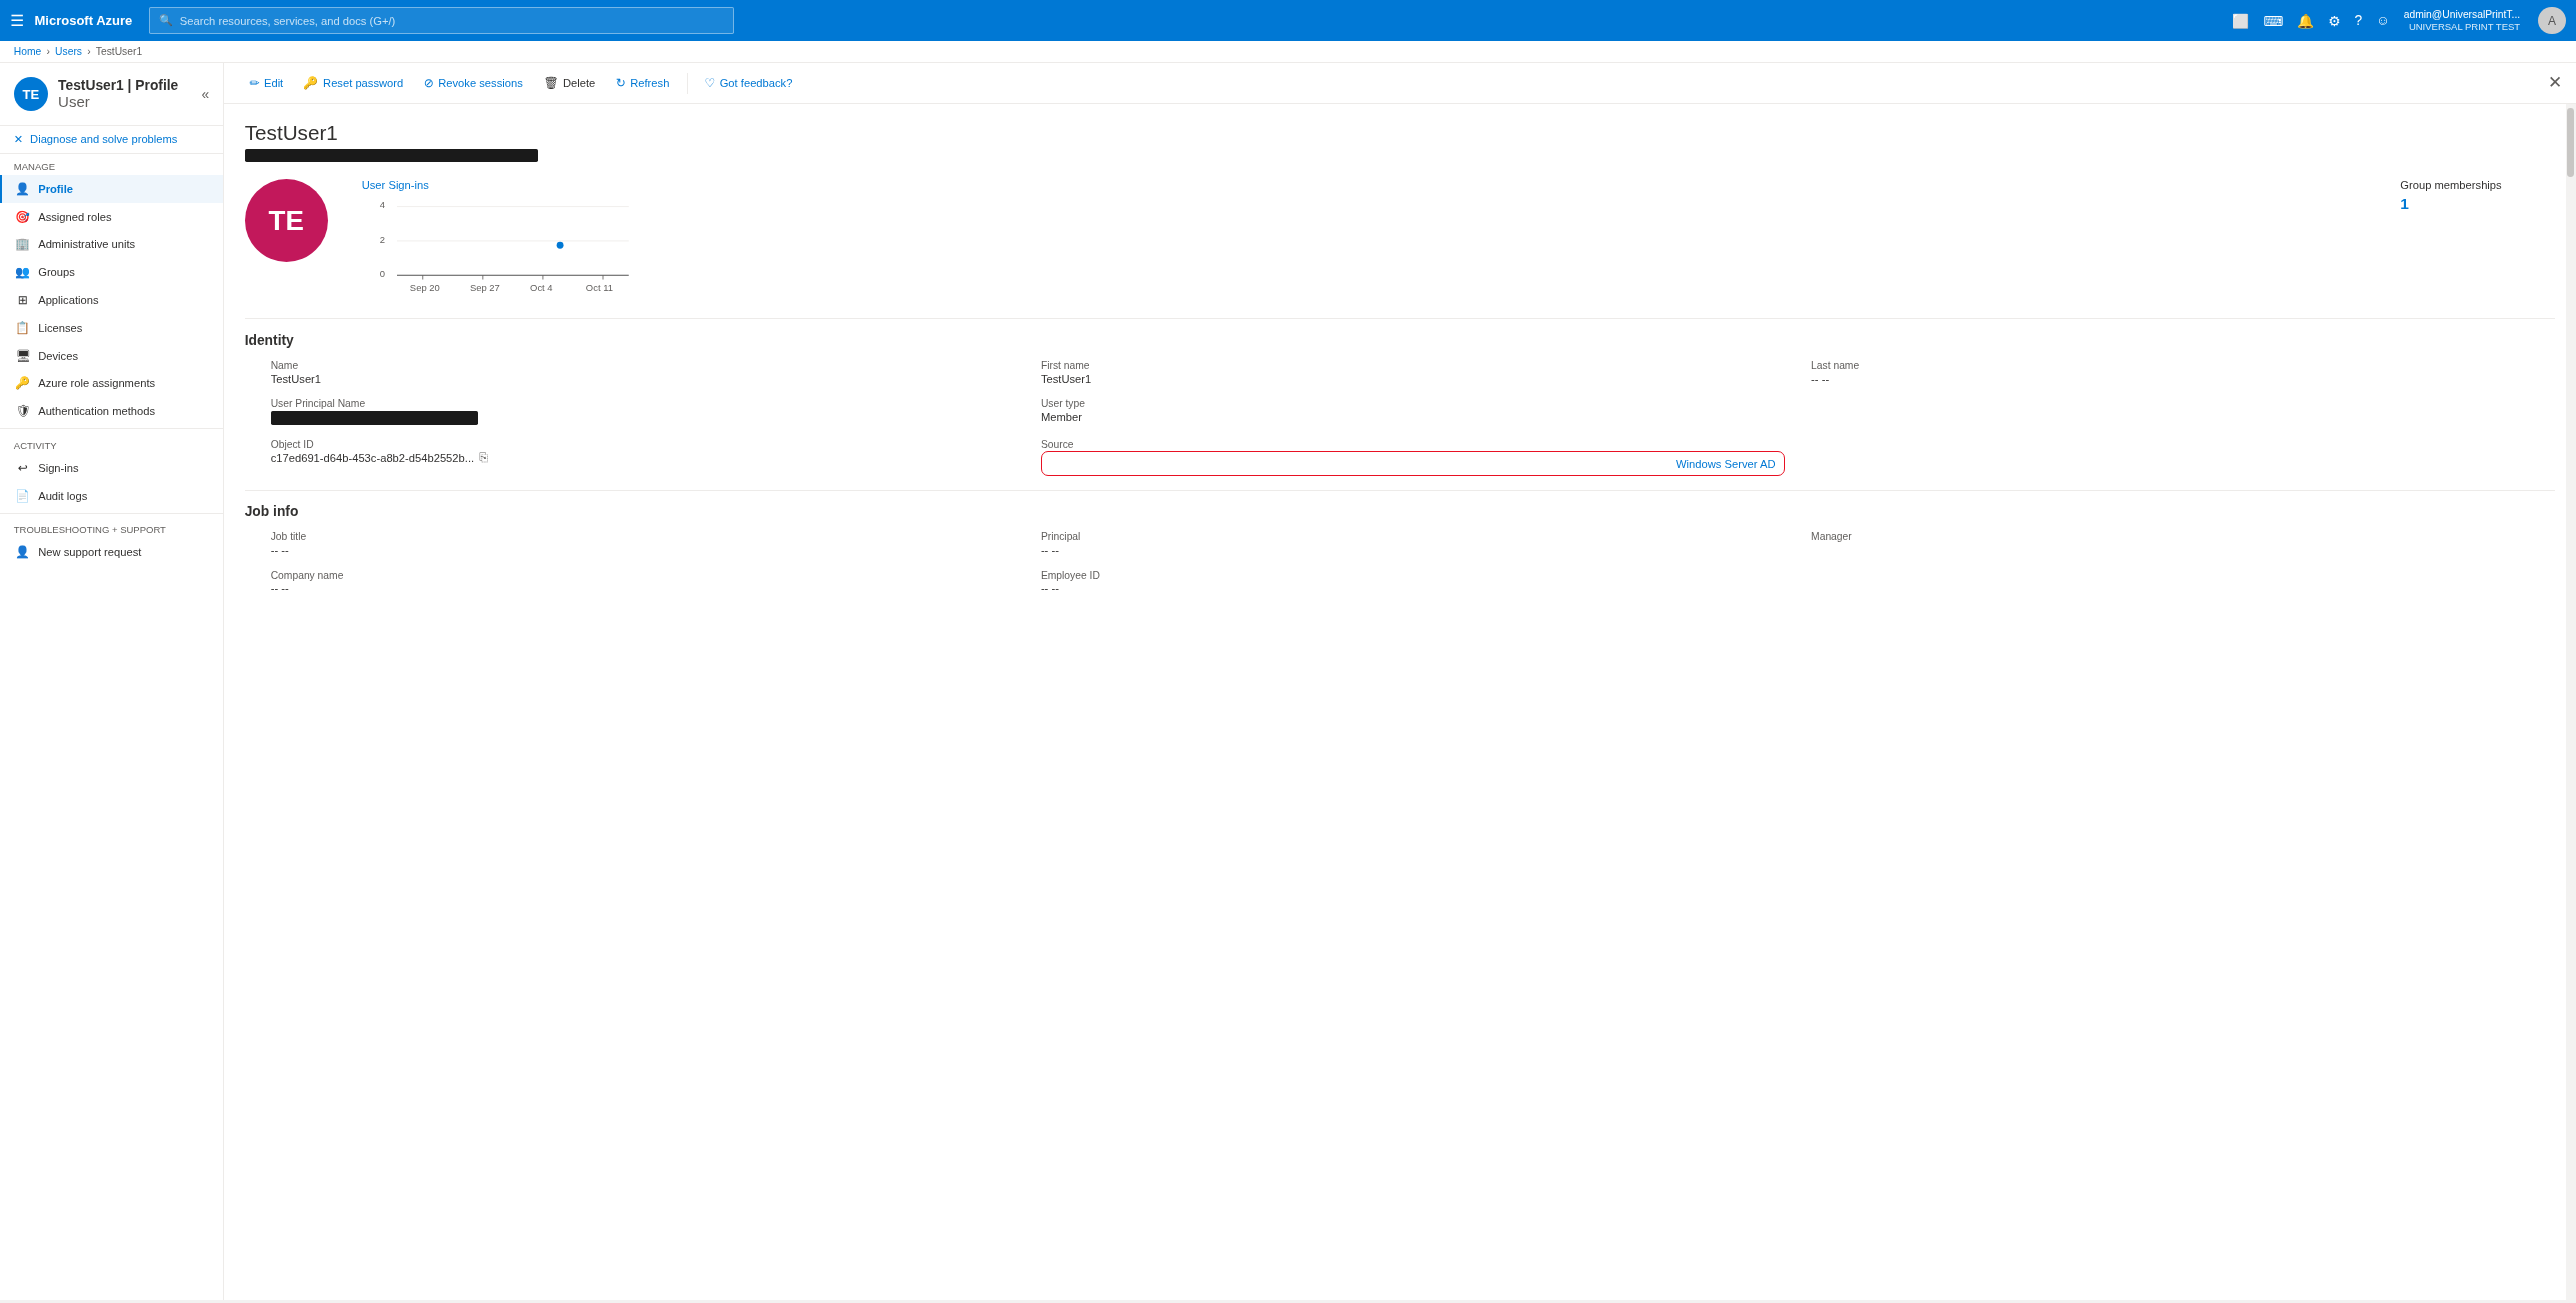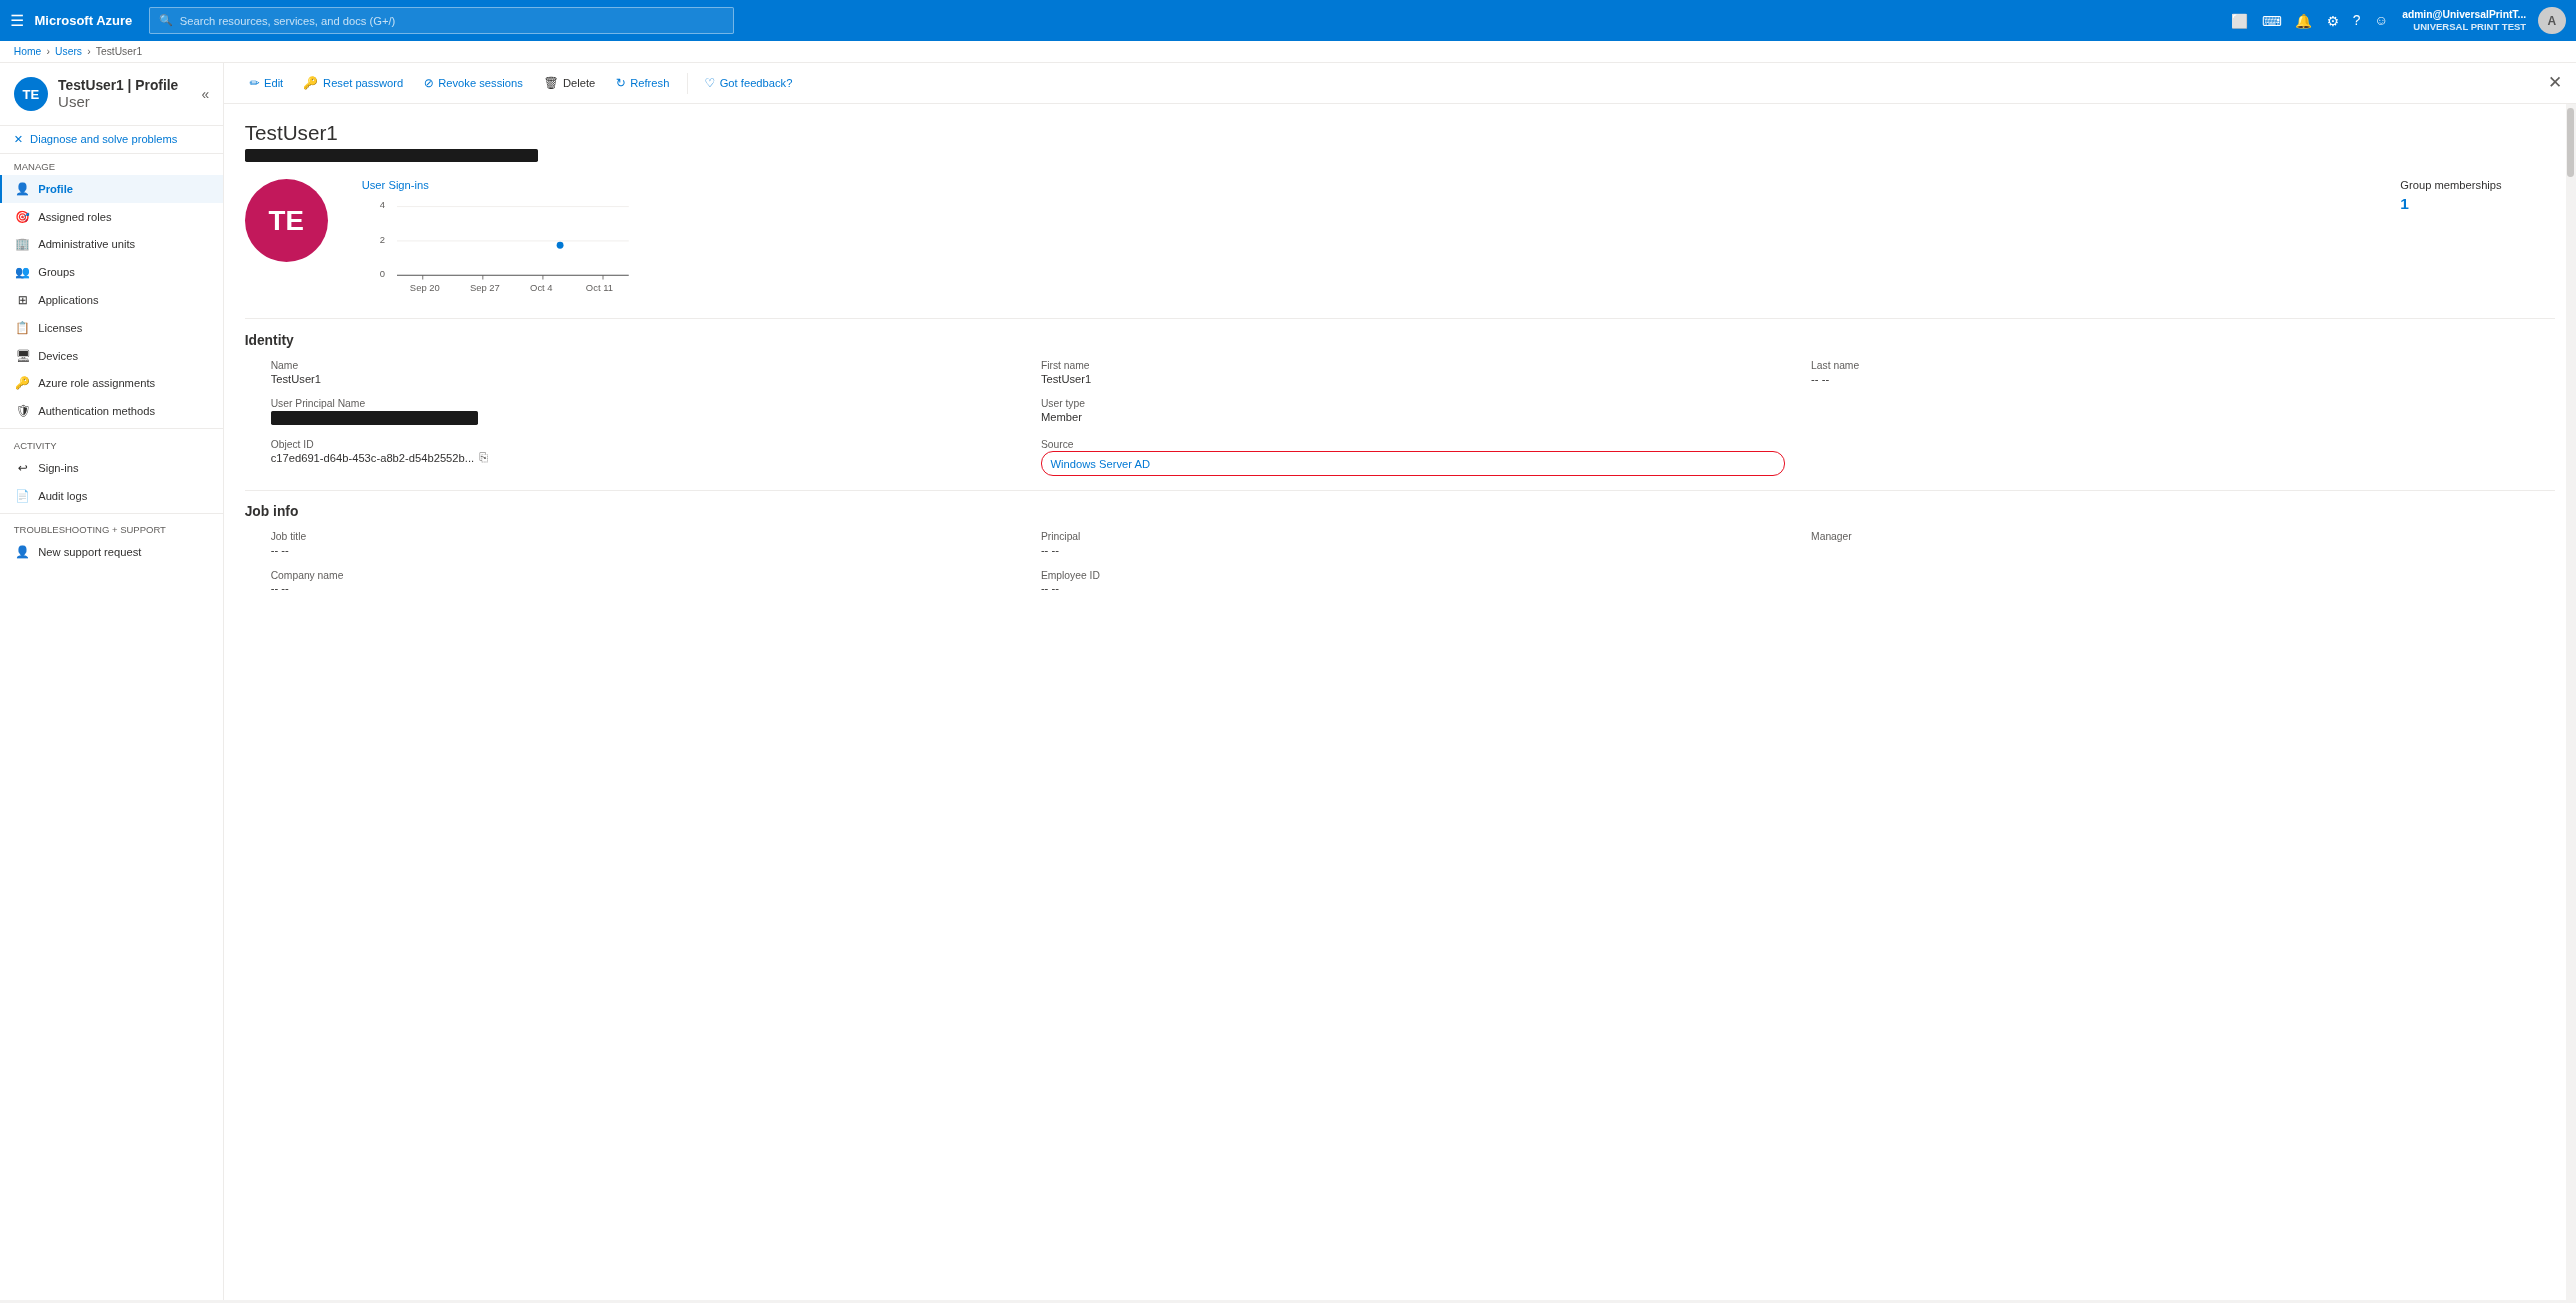--- a/index.html
+++ b/index.html
@@ -36,21 +36,21 @@
       border: none;
       outline: none;
       color: rgba(255,255,255,0.9);
       font-size: 11.2px;
       flex: 1;
       margin-left: 6.9px;
     }
     .search-bar input::placeholder { color: rgba(255,255,255,0.75); }
     .nav-icons { margin-left: auto; display: flex; align-items: center; gap: 13.8px; }
     .nav-icon { color: white; font-size: 13.8px; cursor: pointer; }
-    .user-info { display: flex; align-items: center; gap: 12px; cursor: pointer; font-weight: bold; }
+    .user-info { display: flex; align-items: center; gap: 18px; cursor: pointer; }
     .user-info .username { font-size: 10.3px; line-height: 1.3; text-align: right; }
     .user-info .username .org { font-size: 9.5px; opacity: 0.85; }
     .user-avatar { width: 27.6px; height: 27.6px; border-radius: 50%; background: #ccc; display: flex; align-items: center; justify-content: center; font-size: 12px; color: #555; }
 
     
     .breadcrumb {
       background: white;
       padding: 5.2px 13.8px;
       font-size: 10.3px;
       color: #0078d4;
@@ -178,21 +178,22 @@
     .field-label { font-size: 10.3px; color: #605e5c; }
     .field-value { font-size: 11.2px; color: #323130; }
     .field-value.link { color: #0078d4; cursor: pointer; }
     .object-id-container { display: flex; align-items: center; gap: 5.2px; }
     .copy-btn { background: none; border: none; cursor: pointer; color: #605e5c; font-size: 11.2px; }
 
     .source-box {
       border: 1.7px solid #e81123;
       padding: 5.2px 8.6px;
       display: inline-block;
-      border-radius: 12px;
+      border-radius: 7px;
+      text-align: right;
     }
 
     
     .job-info-grid { display: grid; grid-template-columns: 1fr 1fr 1fr; gap: 13.8px 0; }
 
     
     .close-btn {
       position: absolute; right: 13.8px; top: 8.6px;
       background: none; border: none; cursor: pointer;
       font-size: 17px; color: #605e5c;

